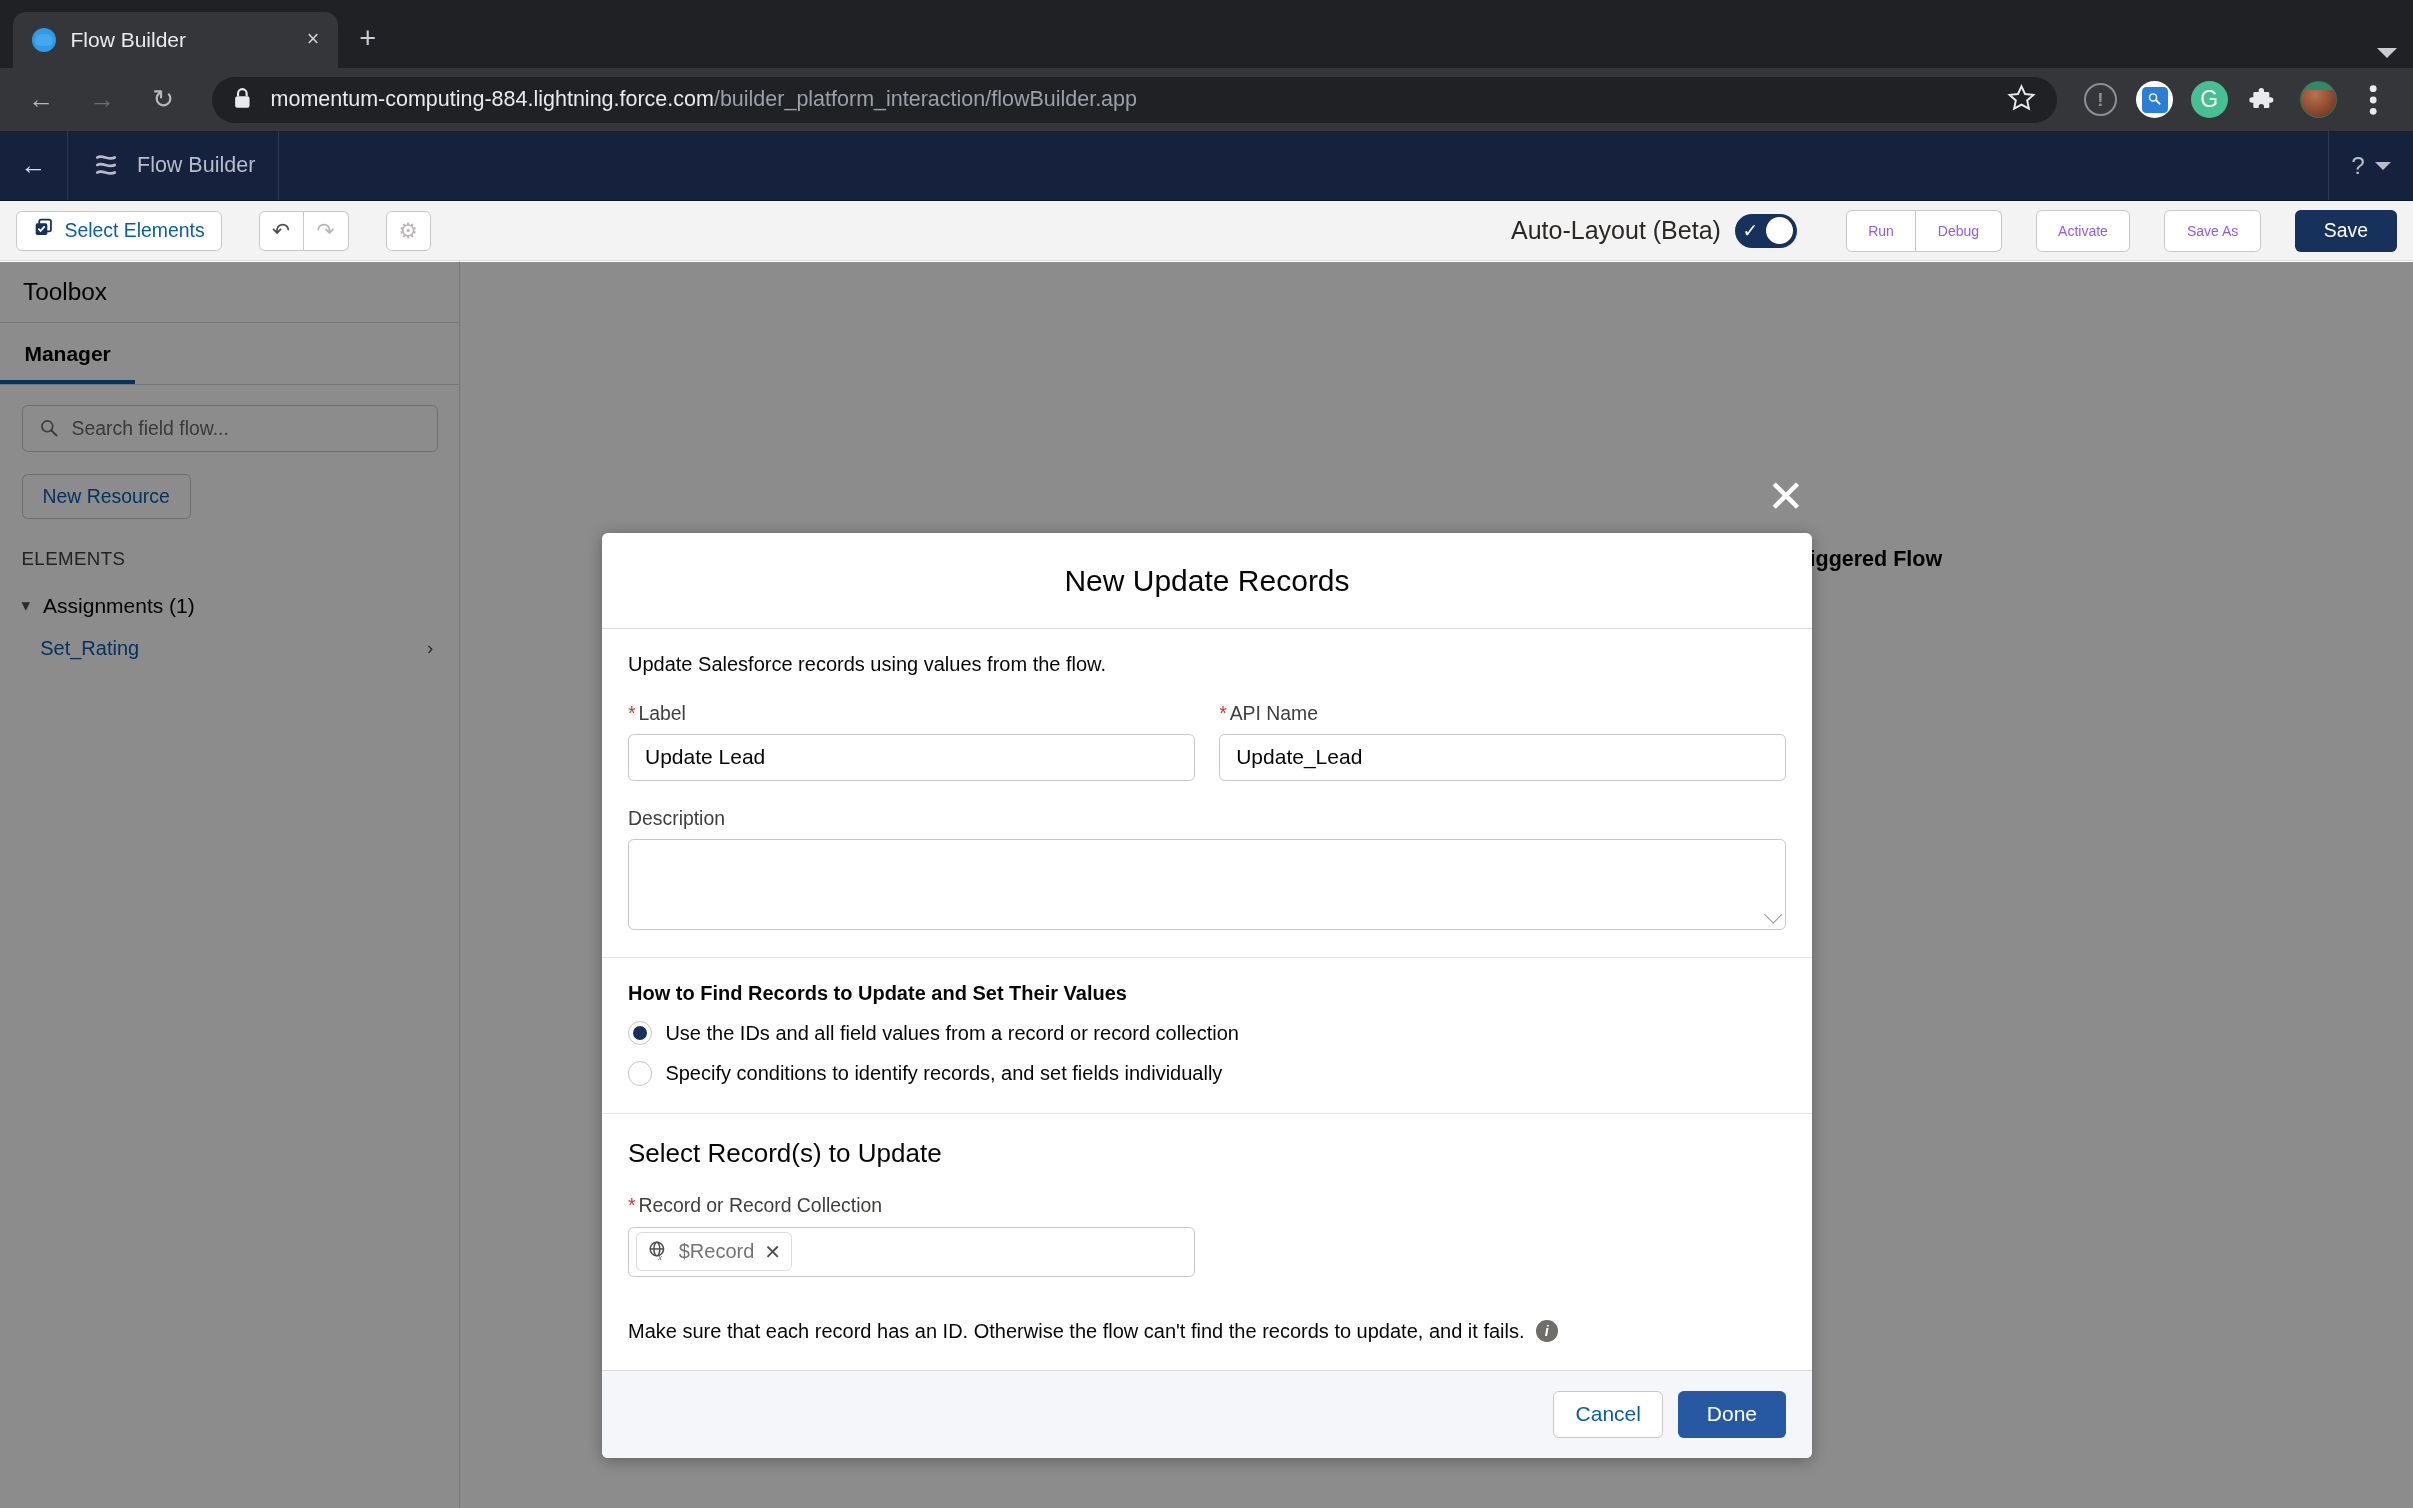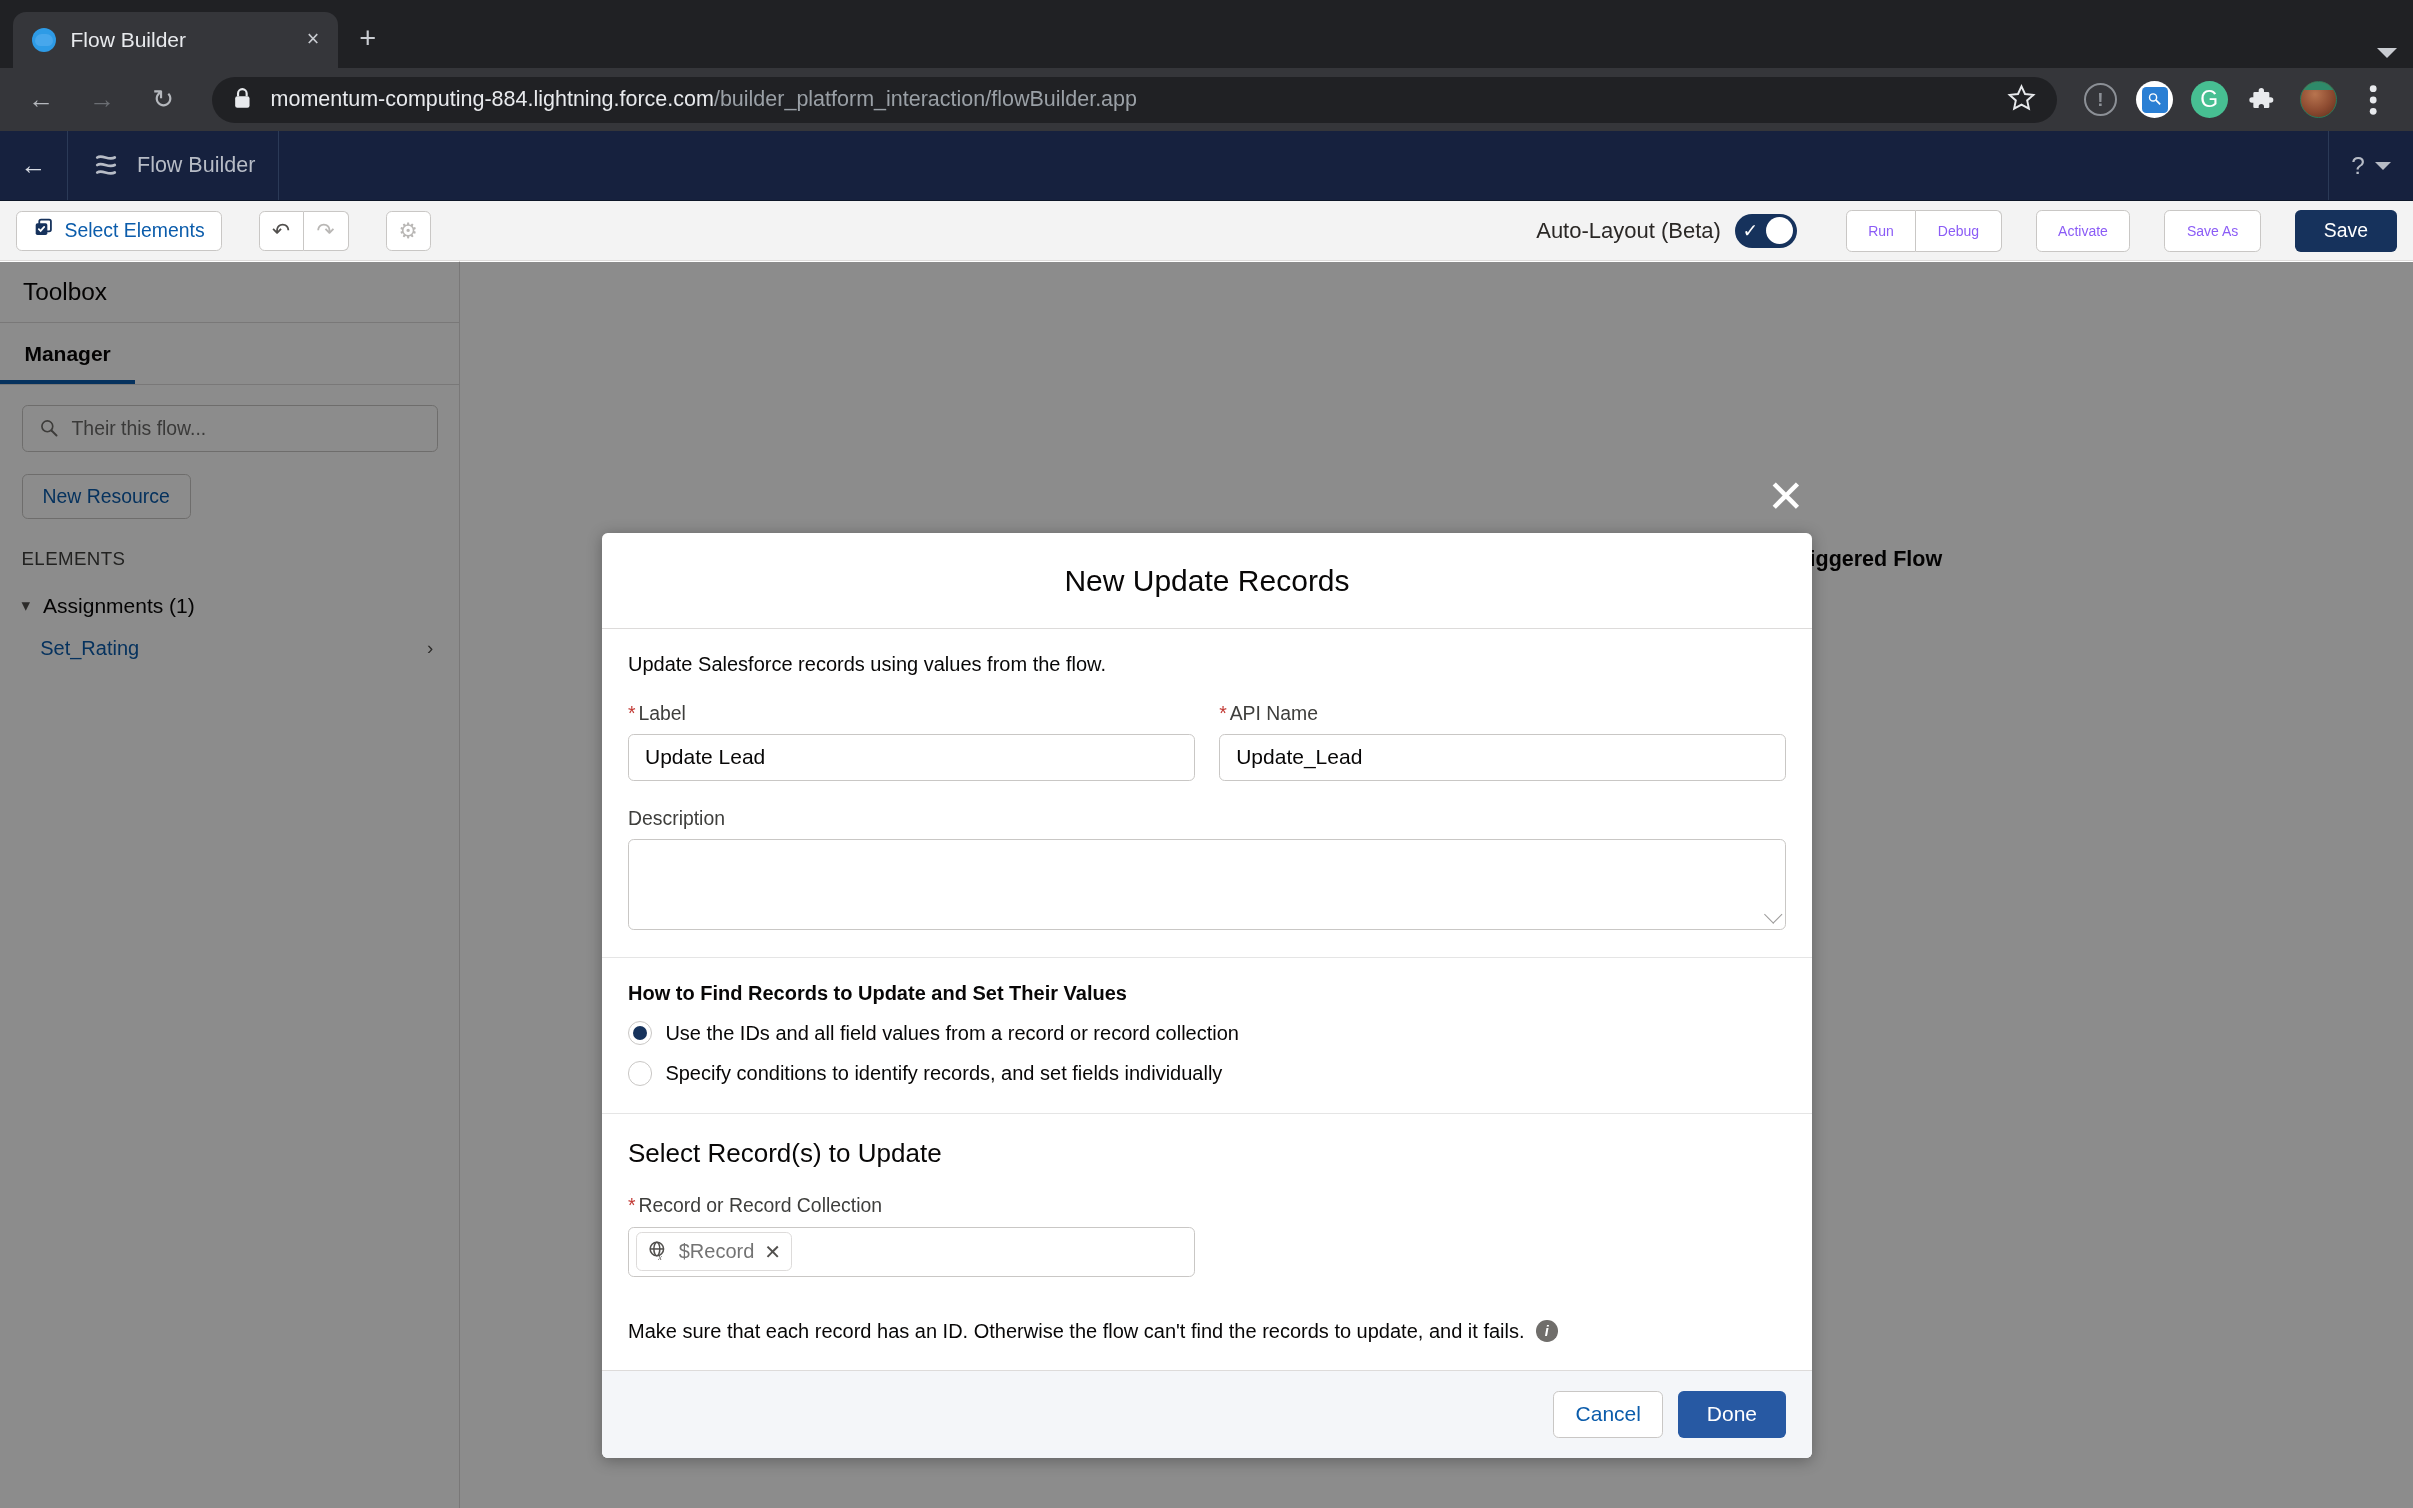--- a/index.html
+++ b/index.html
@@ -141,21 +141,21 @@
     display:flex;align-items:center;justify-content:center; cursor:pointer;
     color:#514f4d; font-size: 21.5px;
   }
   .icon-sq:first-child { border-radius: 5.7px 0 0 5.7px; }
   .icon-sq:last-child  { border-radius: 0 5.7px 5.7px 0; border-left:none; }
   .icon-sq.sep { border-left: none; }
   .icon-sq.dis { color:#b9b7b5; }
   .icon-sq.alone { border-radius: 5.7px; margin-left: 13px; border-left:0.7px solid #c9c7c5; }
   .tb-spacer { flex: 1; }
   .autolayout { display:flex; align-items:center; gap:14.4px; margin-right: 24.4px; }
-  .autolayout-label { font-size: 22px; color:#2b2826; }
+  .autolayout-label { font-size: 25px; color:#2b2826; }
   .toggle {
     width: 62px; height: 34px; border-radius: 17px;
     background: #16325c; display:flex; align-items:center;
     padding: 0 4.3px; cursor:pointer;
   }
   .toggle .check { color:#fff; font-size:18.7px; margin-left:2.9px; }
   .toggle .knob { width:27px;height:27px;border-radius:50%;background:#fff; margin-left:auto; }
   .btn-group { display:flex; }
   .btn-g {
     height:42px; border:0.7px solid #c9c7c5; background:#fff; color:#8b5cf6;
@@ -456,21 +456,21 @@
           <div class="toolbox-tab">Manager</div>
         </div>
         <div class="toolbox-content">
           <div class="search-box">
             <span>
               <svg width="20" height="20" viewBox="0 0 24 24">
                   <circle cx="10" cy="10" r="6.5" fill="none" stroke="#706e6b" stroke-width="2"></circle>
                   <line x1="15" y1="15" x2="21" y2="21" stroke="#706e6b" stroke-width="2.4" stroke-linecap="round"></line>
                 </svg>
             </span>
-            <span class="search-ph">Their this flow...</span>
+            <span class="search-ph">Search field flow...</span>
           </div>
           <div class="new-resource">New Resource</div>
           <div class="elements-head">ELEMENTS</div>
 
           <div class="group-row">
             <span class="chev-d">▾</span>
             <span>Assignments (1)</span>
           </div>
           <div class="element-row">
             <span class="element-name">Set_Rating</span>

